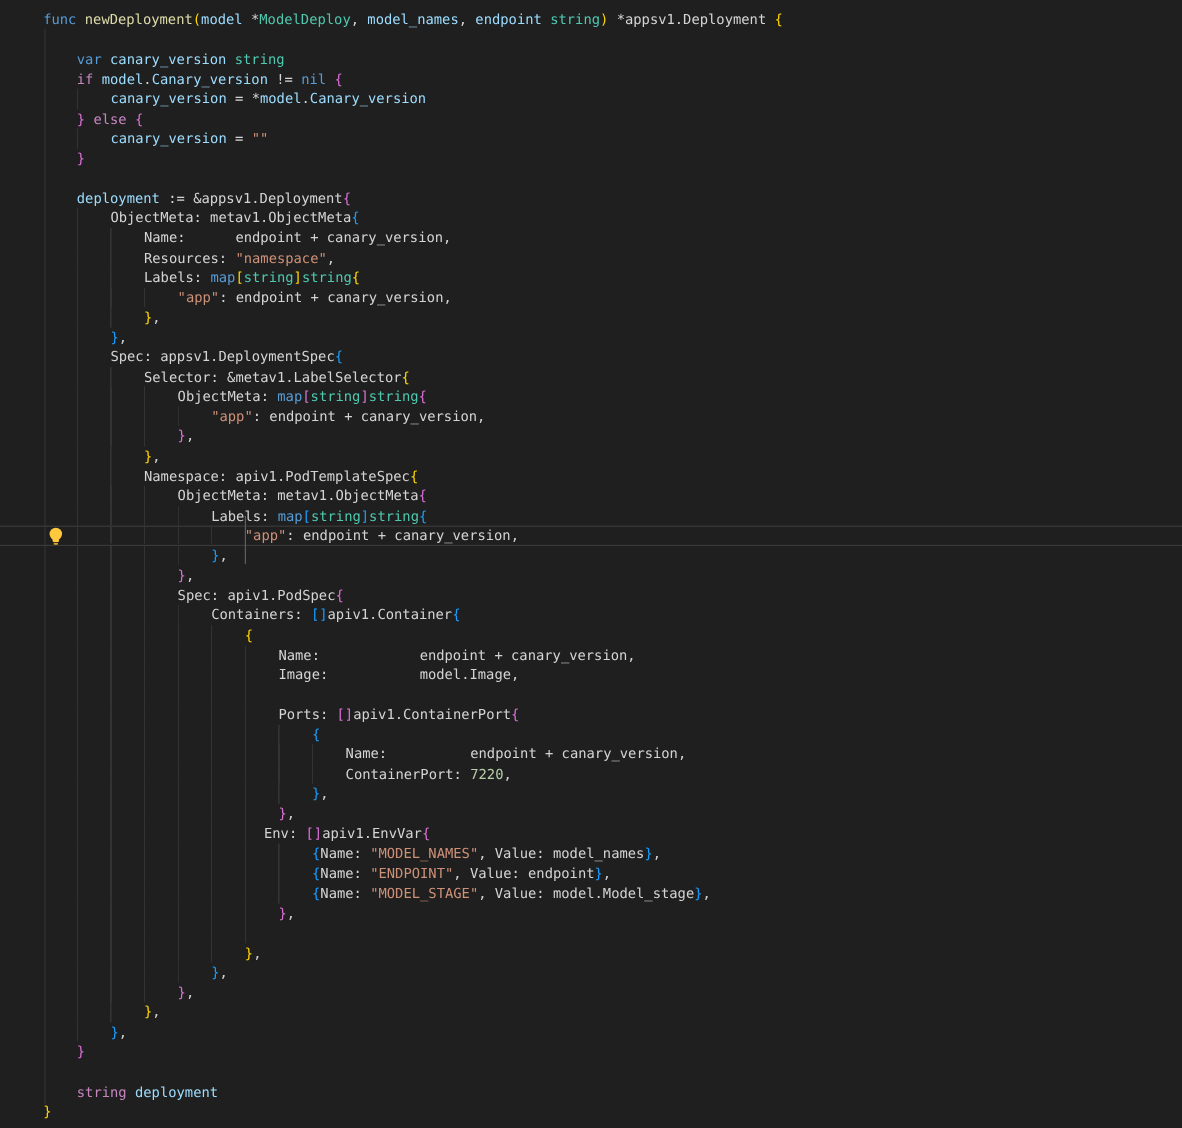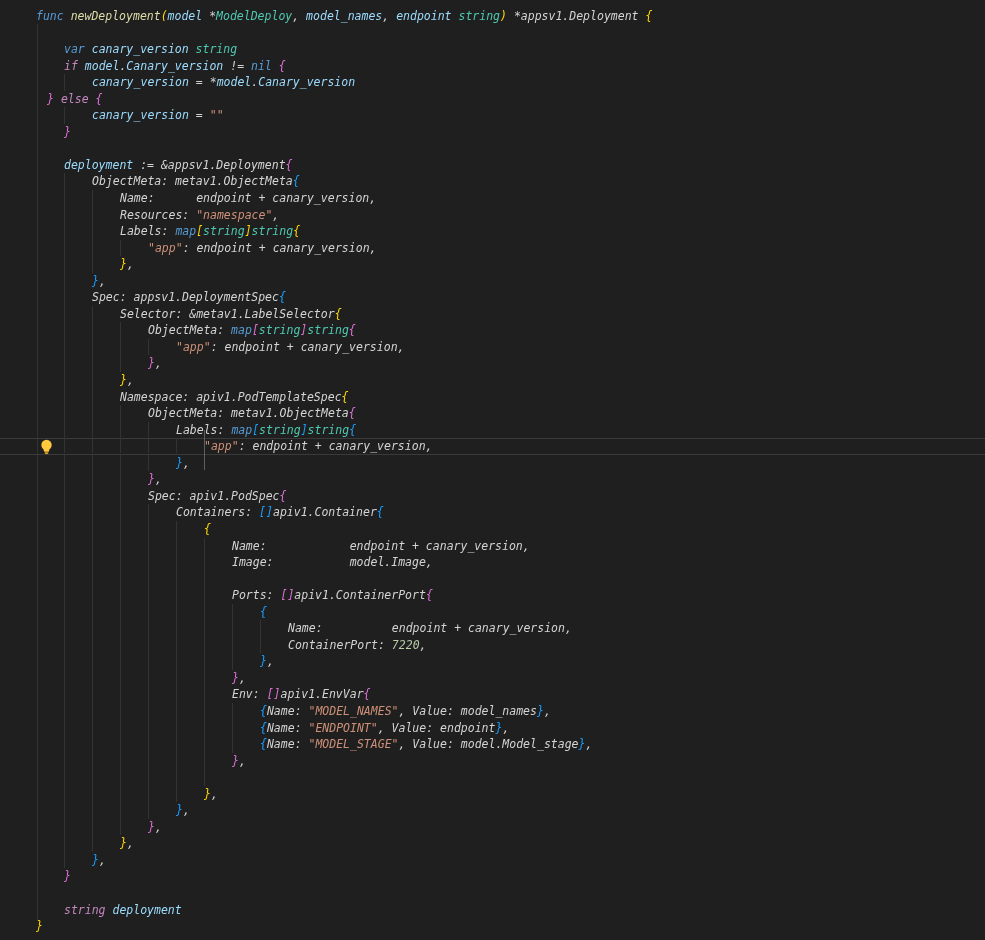--- a/index.html
+++ b/index.html
@@ -5,21 +5,21 @@
   html,body{margin:0;padding:0;background:#1f1f1f;}
   #editor{
     position:relative;
     width:985px;height:940px;
     background:#1f1f1f;
     overflow:hidden;
     font-family:"DejaVu Sans Mono","Liberation Mono",monospace;
     font-size:11.5px;
     line-height:16.55px;
   }
-  #code{position:absolute;top:8px;left:0;width:985px;font-style:italic;}
+  #code{position:absolute;top:8px;left:0;width:985px;}
   .line{
     position:relative;
     height:16.55px;
     white-space:pre;
     color:#d4d4d4;
   }
   .line .txt{position:absolute;top:0;left:36px;white-space:pre;}
   .line .guides{
     position:absolute;top:0;left:64px;height:100%;
     background-image:repeating-linear-gradient(to right,#333333 0,#333333 1px,transparent 1px,transparent 28px);
@@ -59,21 +59,21 @@
 <body>
 
 <div id="editor">
   <div id="scope-guide"></div>
   <div id="code">
       <div class="line"><span class="txt" style="left: 36px;"><span class="tk-k">func</span><span class="tk-d"> </span><span class="tk-f">newDeployment</span><span class="tk-b1">(</span><span class="tk-v">model</span><span class="tk-d"> *</span><span class="tk-t">ModelDeploy</span><span class="tk-d">, </span><span class="tk-v">model_names</span><span class="tk-d">, </span><span class="tk-v">endpoint</span><span class="tk-d"> </span><span class="tk-t">string</span><span class="tk-b1">)</span><span class="tk-d"> *appsv1.Deployment </span><span class="tk-b1">{</span></span></div>
       <div class="line"><span class="txt" style="left: 36px;"></span></div>
       <div class="line"><span class="txt" style="left: 64px;"><span class="tk-k">var</span><span class="tk-d"> </span><span class="tk-v">canary_version</span><span class="tk-d"> </span><span class="tk-t">string</span></span></div>
       <div class="line"><span class="txt" style="left: 64px;"><span class="tk-c">if</span><span class="tk-d"> </span><span class="tk-v">model</span><span class="tk-d">.</span><span class="tk-v">Canary_version</span><span class="tk-d"> != </span><span class="tk-k">nil</span><span class="tk-d"> </span><span class="tk-b2">{</span></span></div>
       <div class="line"><span class="guides" style="width: 1px;"></span><span class="txt" style="left: 92px;"><span class="tk-v">canary_version</span><span class="tk-d"> = *</span><span class="tk-v">model</span><span class="tk-d">.</span><span class="tk-v">Canary_version</span></span></div>
-      <div class="line"><span class="txt" style="left: 47px;"><span class="tk-b2">}</span><span class="tk-d"> </span><span class="tk-c">else</span><span class="tk-d"> </span><span class="tk-b2">{</span></span></div>
+      <div class="line"><span class="txt" style="left: 64px;"><span class="tk-b2">}</span><span class="tk-d"> </span><span class="tk-c">else</span><span class="tk-d"> </span><span class="tk-b2">{</span></span></div>
       <div class="line"><span class="guides" style="width: 1px;"></span><span class="txt" style="left: 92px;"><span class="tk-v">canary_version</span><span class="tk-d"> = </span><span class="tk-s">""</span></span></div>
       <div class="line"><span class="txt" style="left: 64px;"><span class="tk-b2">}</span></span></div>
       <div class="line"><span class="txt" style="left: 36px;"></span></div>
       <div class="line"><span class="txt" style="left: 64px;"><span class="tk-v">deployment</span><span class="tk-d"> := &amp;appsv1.Deployment</span><span class="tk-b2">{</span></span></div>
       <div class="line"><span class="guides" style="width: 1px;"></span><span class="txt" style="left: 92px;"><span class="tk-d">ObjectMeta: metav1.ObjectMeta</span><span class="tk-b3">{</span></span></div>
       <div class="line"><span class="guides" style="width: 29px;"></span><span class="txt" style="left: 120px;"><span class="tk-d">Name:      endpoint + canary_version,</span></span></div>
       <div class="line"><span class="guides" style="width: 29px;"></span><span class="txt" style="left: 120px;"><span class="tk-d">Resources: </span><span class="tk-s">"namespace"</span><span class="tk-d">,</span></span></div>
       <div class="line"><span class="guides" style="width: 29px;"></span><span class="txt" style="left: 120px;"><span class="tk-d">Labels: </span><span class="tk-k">map</span><span class="tk-b1">[</span><span class="tk-t">string</span><span class="tk-b1">]</span><span class="tk-t">string</span><span class="tk-b1">{</span></span></div>
       <div class="line"><span class="guides" style="width: 57px;"></span><span class="txt" style="left: 148px;"><span class="tk-s">"app"</span><span class="tk-d">: endpoint + canary_version,</span></span></div>
       <div class="line"><span class="guides" style="width: 29px;"></span><span class="txt" style="left: 120px;"><span class="tk-b1">}</span><span class="tk-d">,</span></span></div>
@@ -95,21 +95,21 @@
       <div class="line"><span class="guides" style="width: 113px;"></span><span class="txt" style="left: 204px;"><span class="tk-b1">{</span></span></div>
       <div class="line"><span class="guides" style="width: 141px;"></span><span class="txt" style="left: 232px;"><span class="tk-d">Name:            endpoint + canary_version,</span></span></div>
       <div class="line"><span class="guides" style="width: 141px;"></span><span class="txt" style="left: 232px;"><span class="tk-d">Image:           model.Image,</span></span></div>
       <div class="line"><span class="guides" style="width: 141px;"></span></div>
       <div class="line"><span class="guides" style="width: 141px;"></span><span class="txt" style="left: 232px;"><span class="tk-d">Ports: </span><span class="tk-b2">[]</span><span class="tk-d">apiv1.ContainerPort</span><span class="tk-b2">{</span></span></div>
       <div class="line"><span class="guides" style="width: 169px;"></span><span class="txt" style="left: 260px;"><span class="tk-b3">{</span></span></div>
       <div class="line"><span class="guides" style="width: 197px;"></span><span class="txt" style="left: 288px;"><span class="tk-d">Name:          endpoint + canary_version,</span></span></div>
       <div class="line"><span class="guides" style="width: 197px;"></span><span class="txt" style="left: 288px;"><span class="tk-d">ContainerPort: </span><span class="tk-n">7220</span><span class="tk-d">,</span></span></div>
       <div class="line"><span class="guides" style="width: 169px;"></span><span class="txt" style="left: 260px;"><span class="tk-b3">}</span><span class="tk-d">,</span></span></div>
       <div class="line"><span class="guides" style="width: 141px;"></span><span class="txt" style="left: 232px;"><span class="tk-b2">}</span><span class="tk-d">,</span></span></div>
-      <div class="line"><span class="guides" style="width: 141px;"></span><span class="txt" style="left: 232px;"><span class="tk-d">Env: </span><span class="tk-b2">[]</span><span class="tk-d">apiv1.EnvVar</span><span class="tk-b2">{</span></span></div>
+      <div class="line"><span class="guides" style="width: 141px;"></span><span class="txt" style="left: 220px;"><span class="tk-d">Env: </span><span class="tk-b2">[]</span><span class="tk-d">apiv1.EnvVar</span><span class="tk-b2">{</span></span></div>
       <div class="line"><span class="guides" style="width: 169px;"></span><span class="txt" style="left: 260px;"><span class="tk-b3">{</span><span class="tk-d">Name: </span><span class="tk-s">"MODEL_NAMES"</span><span class="tk-d">, Value: model_names</span><span class="tk-b3">}</span><span class="tk-d">,</span></span></div>
       <div class="line"><span class="guides" style="width: 169px;"></span><span class="txt" style="left: 260px;"><span class="tk-b3">{</span><span class="tk-d">Name: </span><span class="tk-s">"ENDPOINT"</span><span class="tk-d">, Value: endpoint</span><span class="tk-b3">}</span><span class="tk-d">,</span></span></div>
       <div class="line"><span class="guides" style="width: 169px;"></span><span class="txt" style="left: 260px;"><span class="tk-b3">{</span><span class="tk-d">Name: </span><span class="tk-s">"MODEL_STAGE"</span><span class="tk-d">, Value: model.Model_stage</span><span class="tk-b3">}</span><span class="tk-d">,</span></span></div>
       <div class="line"><span class="guides" style="width: 141px;"></span><span class="txt" style="left: 232px;"><span class="tk-b2">}</span><span class="tk-d">,</span></span></div>
       <div class="line"><span class="guides" style="width: 141px;"></span></div>
       <div class="line"><span class="guides" style="width: 113px;"></span><span class="txt" style="left: 204px;"><span class="tk-b1">}</span><span class="tk-d">,</span></span></div>
       <div class="line"><span class="guides" style="width: 85px;"></span><span class="txt" style="left: 176px;"><span class="tk-b3">}</span><span class="tk-d">,</span></span></div>
       <div class="line"><span class="guides" style="width: 57px;"></span><span class="txt" style="left: 148px;"><span class="tk-b2">}</span><span class="tk-d">,</span></span></div>
       <div class="line"><span class="guides" style="width: 29px;"></span><span class="txt" style="left: 120px;"><span class="tk-b1">}</span><span class="tk-d">,</span></span></div>
       <div class="line"><span class="guides" style="width: 1px;"></span><span class="txt" style="left: 92px;"><span class="tk-b3">}</span><span class="tk-d">,</span></span></div>

